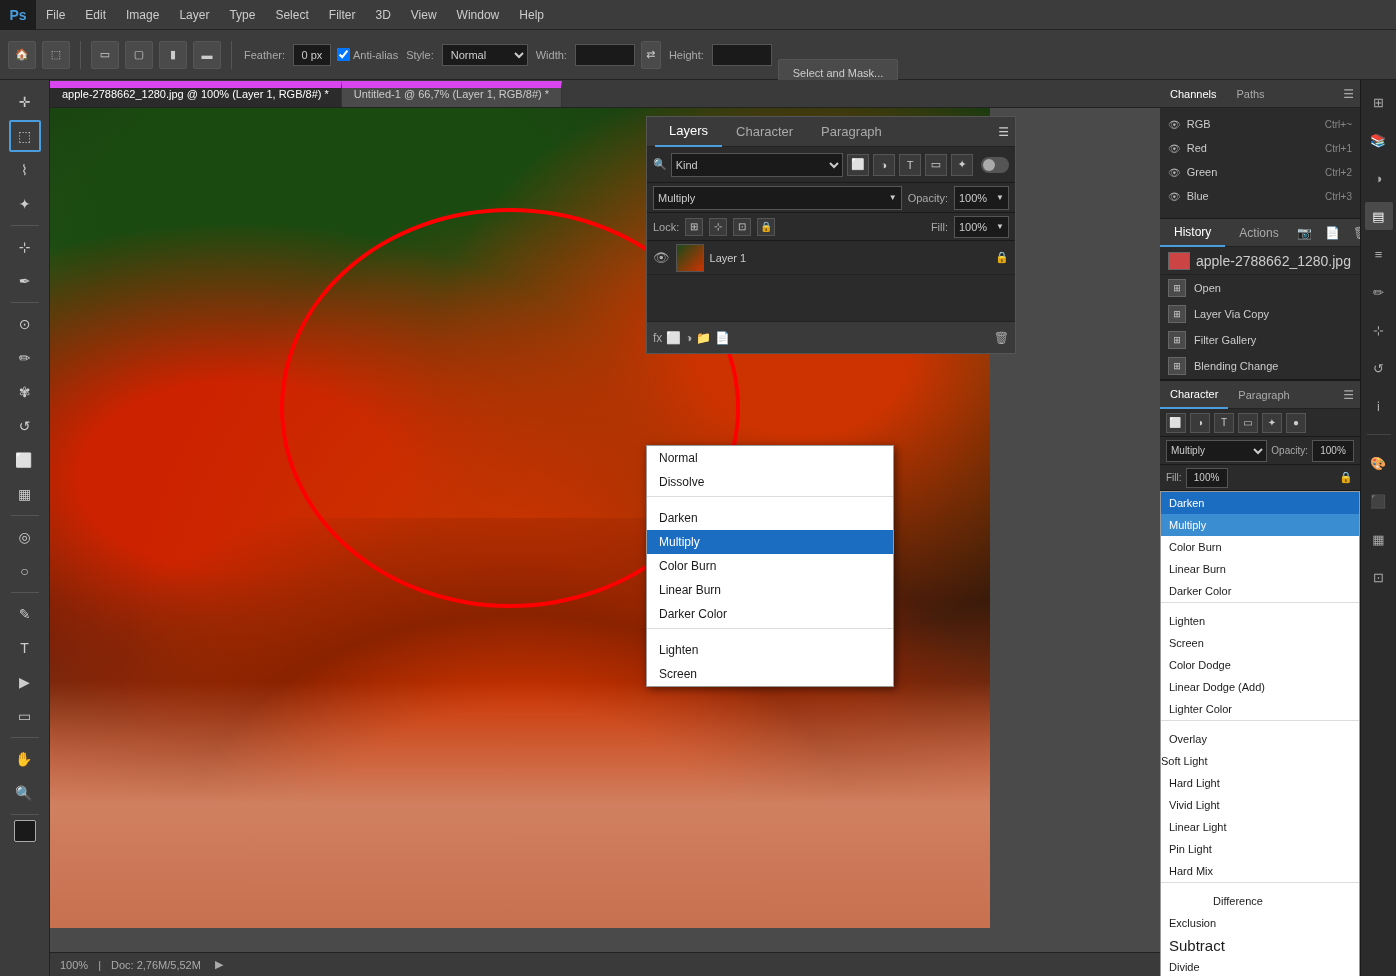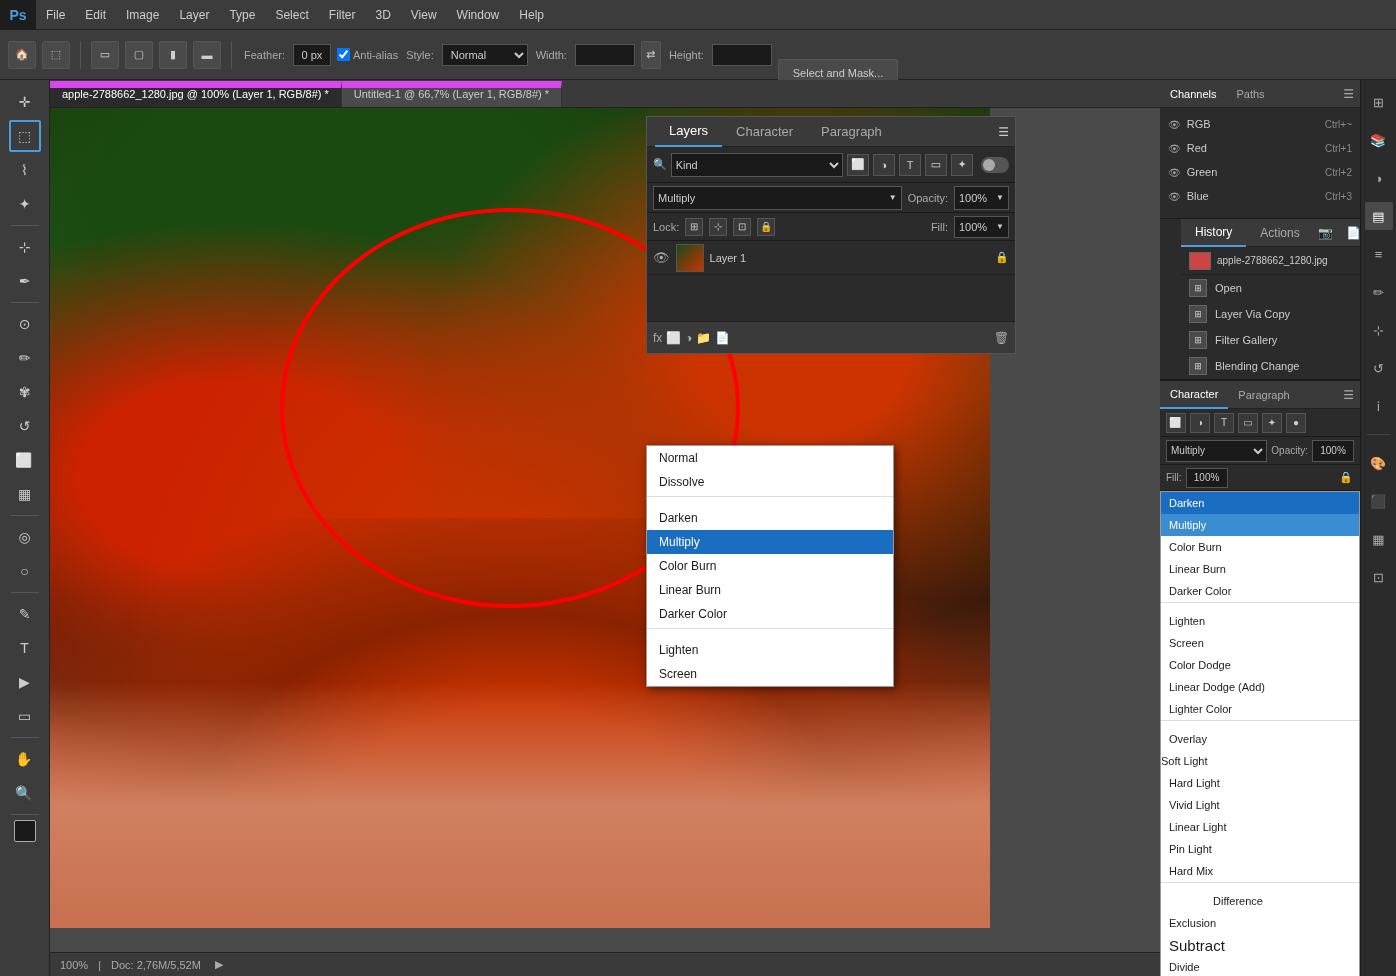--- a/index.html
+++ b/index.html
@@ -115,21 +115,21 @@
     }
     .status-text { color: #aaa; font-size: 11px; }
 
     
     #right-content {
       flex: 1; display: flex; flex-direction: column;
     }
 
     
     #history-panel {
-      height: 200px; border-bottom: 1px solid #1a1a1a; display: flex; flex-direction: column; padding-left: 21px;
+      height: 200px; border-bottom: 1px solid #1a1a1a; display: flex; flex-direction: column;
     }
     #history-tabs {
       height: 28px; background: #3a3a3a; display: flex; align-items: center;
       border-bottom: 1px solid #222;
     }
     .history-tab {
       padding: 0 14px; height: 28px; display: flex; align-items: center;
       color: #aaa; font-size: 12px; cursor: pointer;
     }
     .history-tab.active { color: #fff; border-bottom: 2px solid #4a9edd; }
@@ -445,21 +445,21 @@
             <div id="history-tab-icons">
               <div class="hist-btn">📷</div>
               <div class="hist-btn">📄</div>
               <div class="hist-btn">🗑</div>
               <div class="hist-btn">☰</div>
             </div>
           </div>
           <div id="history-content">
             <div class="history-file-row">
               <div class="history-thumb"></div>
-              <span style="font-size:10px;color:#ccc;">apple-2788662_1280.jpg</span>
+              <span style="font-size:14px;color:#ccc;">apple-2788662_1280.jpg</span>
             </div>
             <div class="history-item">
               <div class="hist-icon">⊞</div>
               <span>Open</span>
             </div>
             <div class="history-item">
               <div class="hist-icon">⊞</div>
               <span>Layer Via Copy</span>
             </div>
             <div class="history-item">

